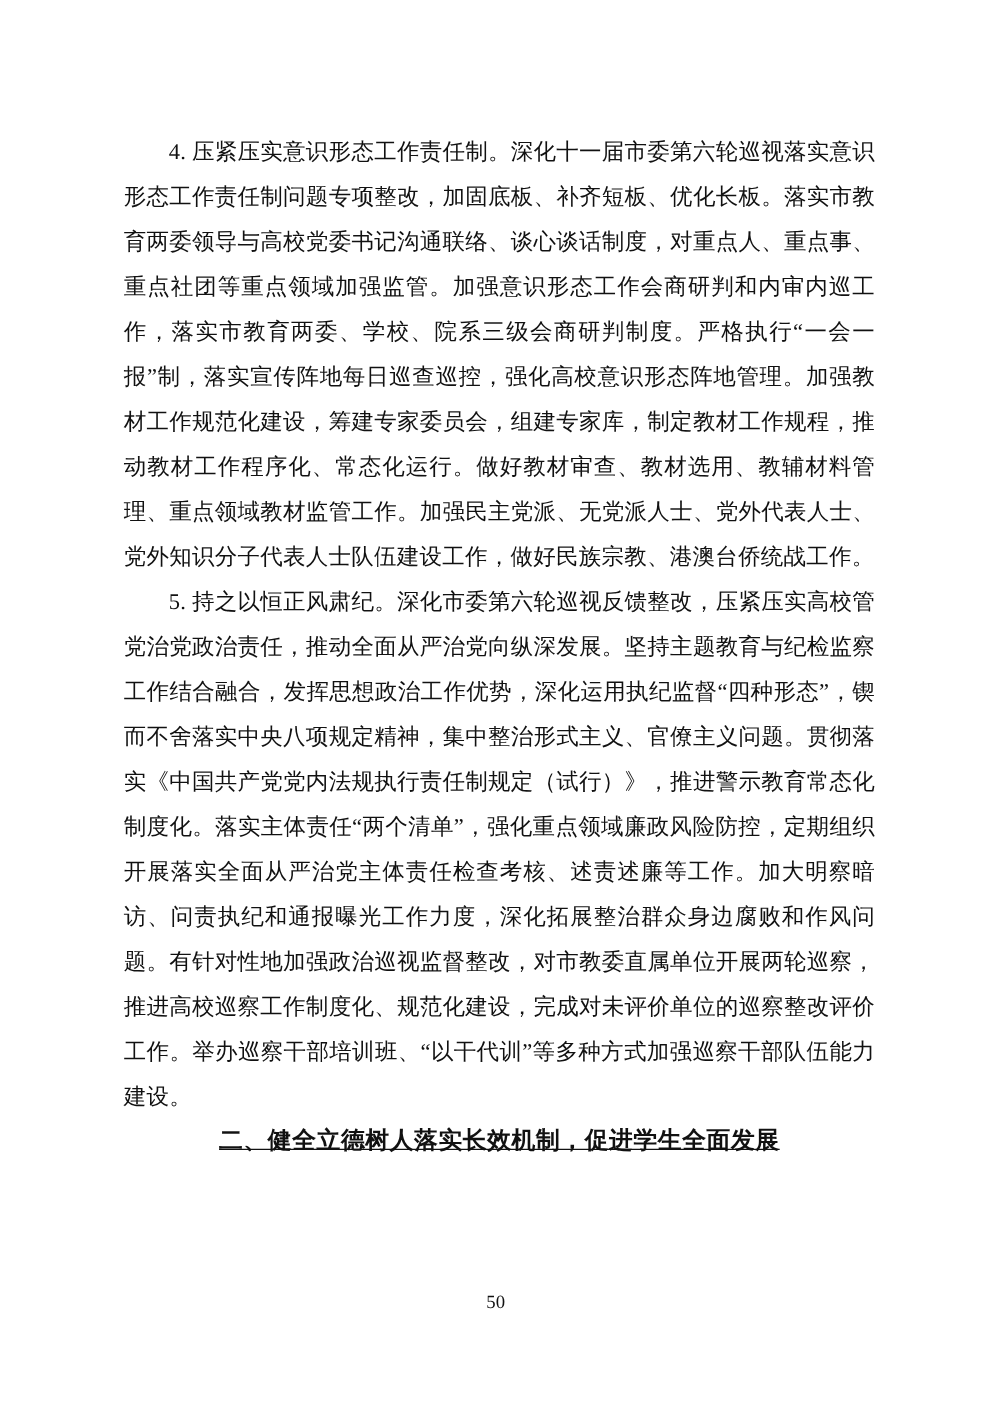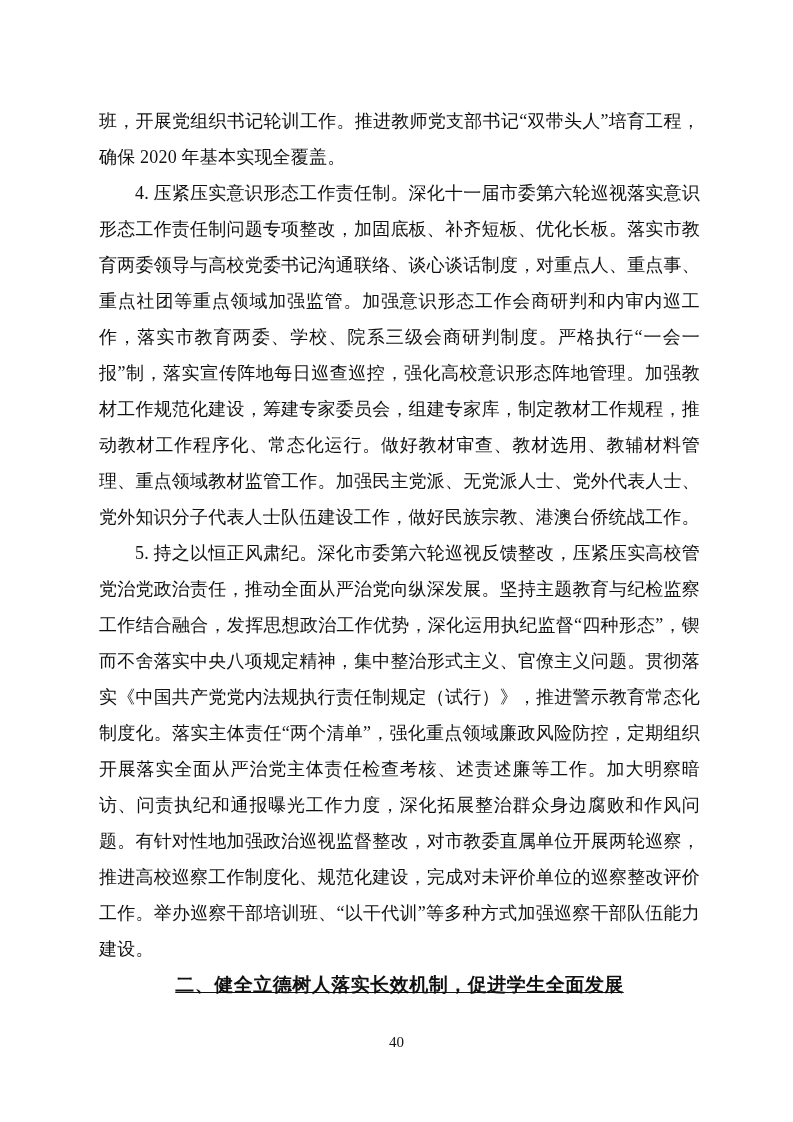--- a/index.html
+++ b/index.html
@@ -51,19 +51,18 @@
     font-size: 15px;
     line-height: 22px;
     color: #111111;
   }
 </style>
 </head>
 <body>
 
 <div class="page">
   <div class="content">
-    <p>班，开展党组织书记轮训工作。推进教师党支部书记“双带头人”培育工程，确保 2020 年基本实现全覆盖。</p>
     <p class="para-indent">4. 压紧压实意识形态工作责任制。深化十一届市委第六轮巡视落实意识形态工作责任制问题专项整改，加固底板、补齐短板、优化长板。落实市教育两委领导与高校党委书记沟通联络、谈心谈话制度，对重点人、重点事、重点社团等重点领域加强监管。加强意识形态工作会商研判和内审内巡工作，落实市教育两委、学校、院系三级会商研判制度。严格执行“一会一报”制，落实宣传阵地每日巡查巡控，强化高校意识形态阵地管理。加强教材工作规范化建设，筹建专家委员会，组建专家库，制定教材工作规程，推动教材工作程序化、常态化运行。做好教材审查、教材选用、教辅材料管理、重点领域教材监管工作。加强民主党派、无党派人士、党外代表人士、党外知识分子代表人士队伍建设工作，做好民族宗教、港澳台侨统战工作。</p>
     <p class="para-indent">5. 持之以恒正风肃纪。深化市委第六轮巡视反馈整改，压紧压实高校管党治党政治责任，推动全面从严治党向纵深发展。坚持主题教育与纪检监察工作结合融合，发挥思想政治工作优势，深化运用执纪监督“四种形态”，锲而不舍落实中央八项规定精神，集中整治形式主义、官僚主义问题。贯彻落实《中国共产党党内法规执行责任制规定（试行）》，推进警示教育常态化制度化。落实主体责任“两个清单”，强化重点领域廉政风险防控，定期组织开展落实全面从严治党主体责任检查考核、述责述廉等工作。加大明察暗访、问责执纪和通报曝光工作力度，深化拓展整治群众身边腐败和作风问题。有针对性地加强政治巡视监督整改，对市教委直属单位开展两轮巡察，推进高校巡察工作制度化、规范化建设，完成对未评价单位的巡察整改评价工作。举办巡察干部培训班、“以干代训”等多种方式加强巡察干部队伍能力建设。</p>
     <p class="section-heading">二、健全立德树人落实长效机制，促进学生全面发展</p>
   </div>
-  <div class="page-number">40</div>
+  <div class="page-number">50</div>
 </div>
 
 </body></html>

